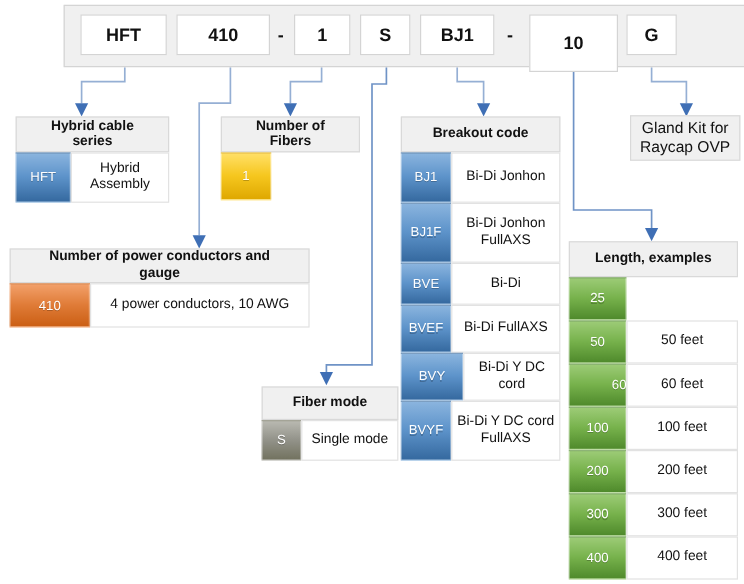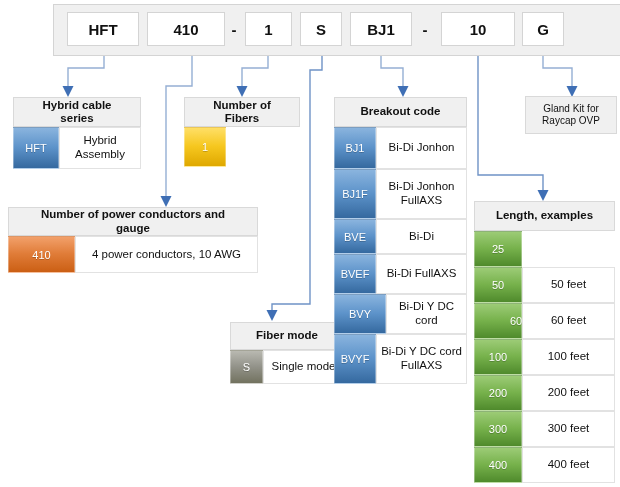--- a/index.html
+++ b/index.html
@@ -74,21 +74,21 @@
   .key.blue{background:linear-gradient(to bottom,#8ab4de 0%,#5d93ca 48%,#35699f 100%);}
   .key.orange{background:linear-gradient(to bottom,#f2a06a 0%,#e07c38 48%,#cb5f14 100%);}
   .key.yellow{background:linear-gradient(to bottom,#ffdf66 0%,#f6c71f 48%,#dfa800 100%);}
   .key.gray{background:linear-gradient(to bottom,#b9b9b1 0%,#93938a 48%,#72725f 100%);}
   .key.green{background:linear-gradient(to bottom,#9ccb76 0%,#77b24c 48%,#4f8a2c 100%);}
 
   .plain-box{
     position:absolute;box-sizing:border-box;
     background:#f0f0f0;border:1px solid #d9d9d9;
     display:flex;align-items:center;justify-content:center;
-    text-align:center;font-size:10px;color:#111;line-height:1.25;
+    text-align:center;font-size:13px;color:#111;line-height:1.25;
     padding:2px;
   }
 
   svg.conn{position:absolute;left:0;top:0;width:620px;height:487px;pointer-events:none;}
   .lead{stroke:#95afd4;stroke-width:1.4;fill:none;}
   .lead2{stroke:#6f93c6;stroke-width:1.4;fill:none;}
 </style>
 </head>
 <body>
 
@@ -120,21 +120,21 @@
 
   <div class="pn-band" style="left:53px;top:4px;width:566px;height:50px;"></div>
 
   <div class="pn-box" style="left:67px;top:12px;width:72px;height:34px;">HFT</div>
   <div class="pn-box" style="left:147px;top:12px;width:78px;height:34px;">410</div>
   <div class="pn-dash" style="left:227px;top:12px;width:14px;height:34px;">-</div>
   <div class="pn-box" style="left:245px;top:12px;width:47px;height:34px;">1</div>
   <div class="pn-box" style="left:300px;top:12px;width:42px;height:34px;">S</div>
   <div class="pn-box" style="left:350px;top:12px;width:62px;height:34px;">BJ1</div>
   <div class="pn-dash" style="left:418px;top:12px;width:14px;height:34px;">-</div>
-  <div class="pn-box" style="left:441px;top:12px;width:74px;height:34px;">10</div>
+  <div class="pn-box" style="left:441px;top:12px;width:74px;height:48px;">10</div>
   <div class="pn-box" style="left:522px;top:12px;width:42px;height:34px;">G</div>
 
   <div class="card" style="left:13px;top:97px;width:128px;">
     <div class="card-head" style="height:30px;">Hybrid cable series</div>
     <div class="row" style="height:42px;">
       <div class="key blue" style="width:46px;">HFT</div>
       <div class="val">Hybrid Assembly</div>
     </div>
   </div>
 
@@ -146,21 +146,21 @@
   </div>
 
   <div class="card" style="left:8px;top:207px;width:250px;">
     <div class="card-head" style="height:29px;">Number of power conductors and gauge</div>
     <div class="row" style="height:37px;">
       <div class="key orange" style="width:67px;">410</div>
       <div class="val">4 power conductors, 10 AWG</div>
     </div>
   </div>
 
-  <div class="card" style="left:230px;top:322px;width:114px;">
+  <div class="card" style="left:218px;top:322px;width:114px;">
     <div class="card-head" style="height:28px;">Fiber mode</div>
     <div class="row" style="height:34px;">
       <div class="key gray" style="width:33px;">S</div>
       <div class="val">Single mode</div>
     </div>
   </div>
 
   <div class="card" style="left:334px;top:97px;width:133px;">
     <div class="card-head" style="height:30px;">Breakout code</div>
 

